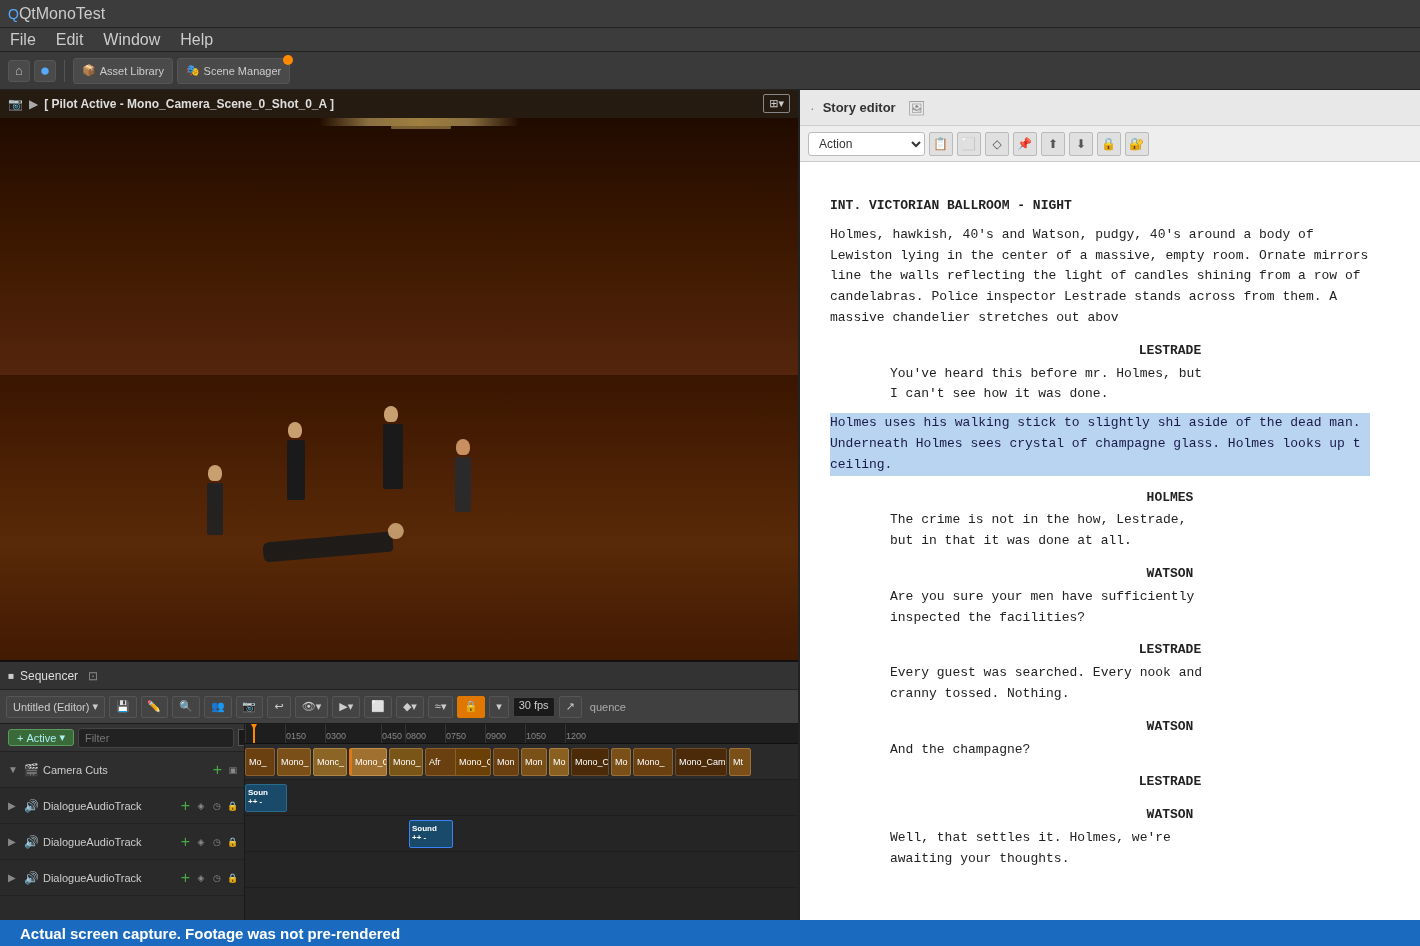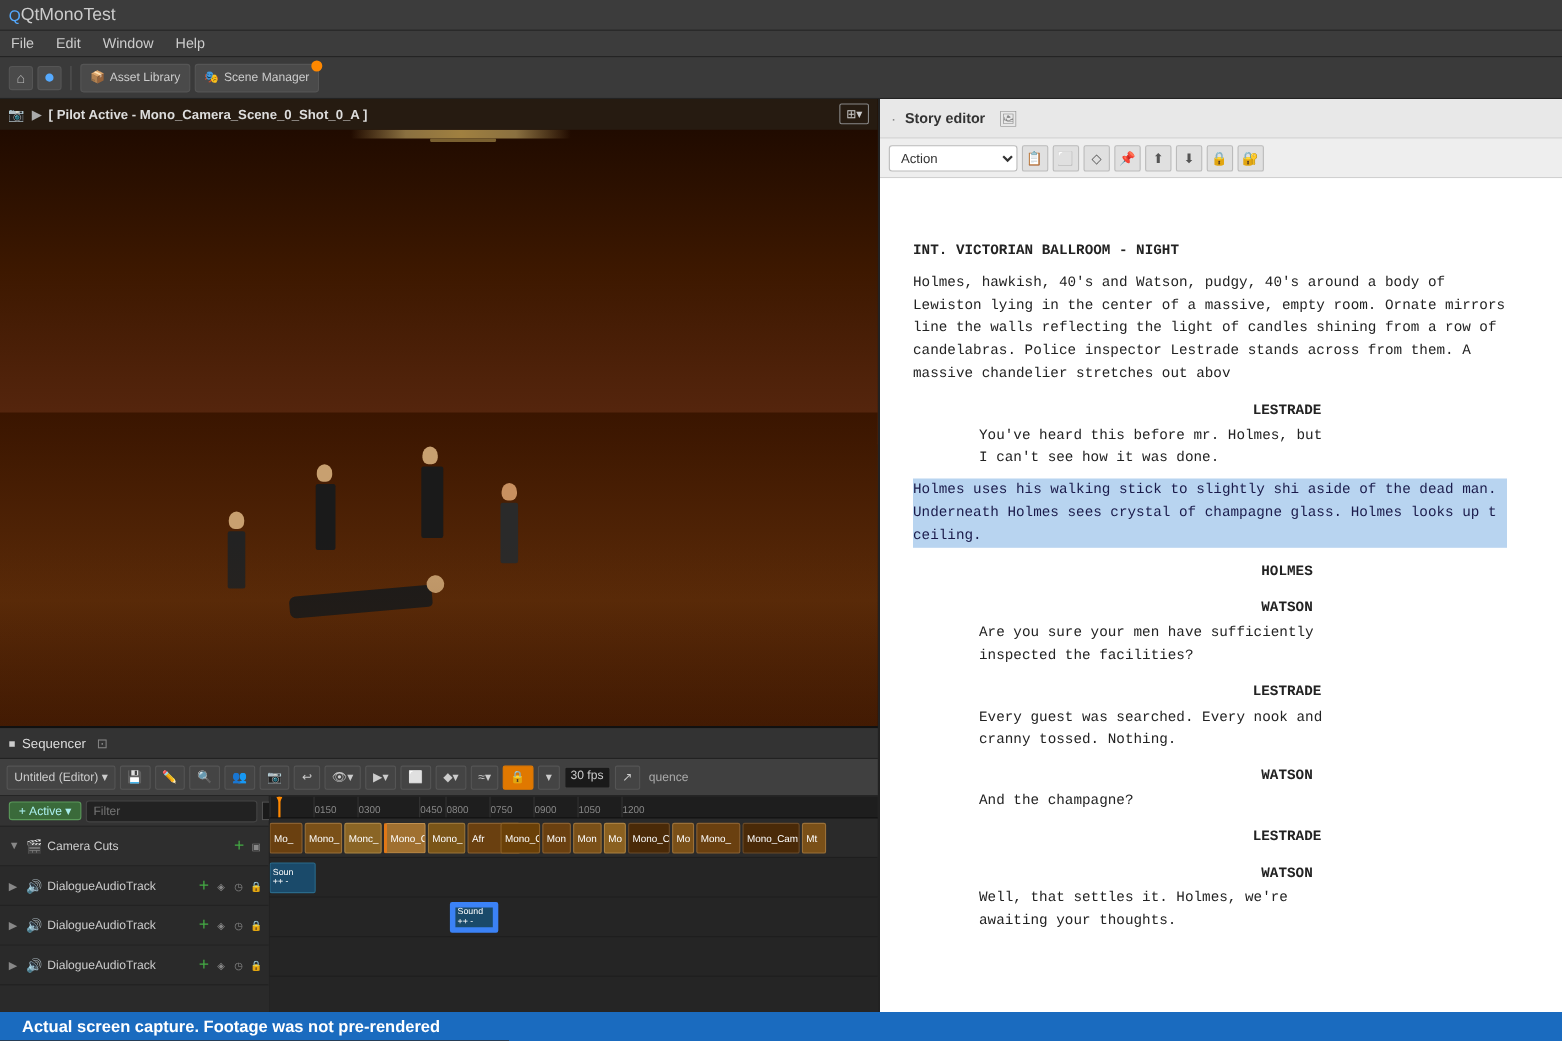--- a/index.html
+++ b/index.html
@@ -18,21 +18,21 @@
     
     #menubar {
       background: #3c3c3c;
       height: 24px;
       display: flex;
       align-items: center;
       padding: 0 6px;
       border-bottom: 1px solid #222;
       gap: 12px;
     }
-    #menubar span { color: #ccc; font-size: 13px; cursor: pointer; padding: 0 4px; }
+    #menubar span { color: #ccc; font-size: 16px; cursor: pointer; padding: 0 4px; }
 
     
     #toolbar {
       background: #3a3a3a;
       height: 38px;
       display: flex;
       align-items: center;
       padding: 0 8px;
       border-bottom: 1px solid #222;
       gap: 4px;
@@ -260,21 +260,21 @@
       overflow: hidden;
     }
     .timeline-row {
       height: 36px;
       border-bottom: 1px solid #1e1e1e;
       position: relative;
       display: flex;
       align-items: center;
     }
     .timeline-row.camera-row { background: #2a2a2a; }
-    .timeline-row.audio-row { background: #252525; }
+    .timeline-row.audio-row { background: #252525; font-weight: bold; }
     .clip-block {
       position: absolute;
       height: 28px;
       top: 4px;
       border-radius: 2px;
       overflow: hidden;
       display: flex;
       align-items: center;
       font-size: 9px;
       color: #fff;
@@ -334,21 +334,21 @@
       overflow-y: auto;
       padding: 20px 30px;
       font-family: 'Courier New', Courier, monospace;
       font-size: 13px;
       line-height: 1.6;
       color: #222;
     }
     .scene-heading {
       text-transform: uppercase;
       font-weight: bold;
-      margin: 36px 0 8px 0;
+      margin: 14px 0 8px 0;
     }
     .action-para {
       margin: 8px 0;
       max-width: 540px;
     }
     .action-highlighted {
       background: #b8d4f0;
       color: #1a1a4a;
     }
     .character-name {
@@ -616,21 +616,21 @@
               <div class="clip-block" style="left:388px; width:40px; background:#6a4010; border:1px solid #8a6030;">Mono_</div>
               <div class="clip-block" style="left:430px; width:52px; background:#4a2a08; border:1px solid #6a4a28;">Mono_Cam</div>
               <div class="clip-block" style="left:484px; width:22px; background:#7a5018; border:1px solid #9a7038;">Mt</div>
             </div>
 
             <div class="timeline-row audio-row">
               <div class="clip-block" style="left:0; width:42px; background:#1a4a6a; border:1px solid #2a6a8a; font-size:8px; line-height:1.1; padding:2px;">Soun<br>++ -</div>
             </div>
 
             <div class="timeline-row audio-row">
-              <div class="clip-block" style="left:164px; width:44px; background:#1a4a6a; border:5px solid #3b82f6; font-size:8px; line-height:1.1; padding:2px;">Sound<br>++ -</div>
+              <div class="clip-block" style="left:164px; width:44px; background:#1a4a6a; border:1px solid #3b82f6; font-size:8px; line-height:1.1; padding:2px;">Sound<br>++ -</div>
             </div>
 
             <div class="timeline-row audio-row"></div>
           </div>
         </div>
       </div>
     </div>
   </div>
 
   <div id="right-panel">
@@ -663,20 +663,21 @@
       <div class="scene-heading">INT. VICTORIAN BALLROOM - NIGHT</div>
 
       <div class="action-para">Holmes, hawkish, 40's and Watson, pudgy, 40's around a body of Lewiston lying in the center of a massive, empty room. Ornate mirrors line the walls reflecting the light of candles shining from a row of candelabras. Police inspector Lestrade stands across from them. A massive chandelier stretches out abov</div>
 
       <div class="character-name">LESTRADE</div>
       <div class="dialogue">You've heard this before mr. Holmes, but I can't see how it was done.</div>
 
       <div class="action-para action-highlighted">Holmes uses his walking stick to slightly shi aside of the dead man. Underneath Holmes sees crystal of champagne glass. Holmes looks up t ceiling.</div>
 
       <div class="character-name">HOLMES</div>
+      <div class="dialogue">The crime is not in the how, Lestrade, but in that it was done at all.</div>
 
       <div class="character-name">WATSON</div>
       <div class="dialogue">Are you sure your men have sufficiently inspected the facilities?</div>
 
       <div class="character-name">LESTRADE</div>
       <div class="dialogue">Every guest was searched. Every nook and cranny tossed. Nothing.</div>
 
       <div class="character-name">WATSON</div>
       <div class="dialogue">And the champagne?</div>
 

